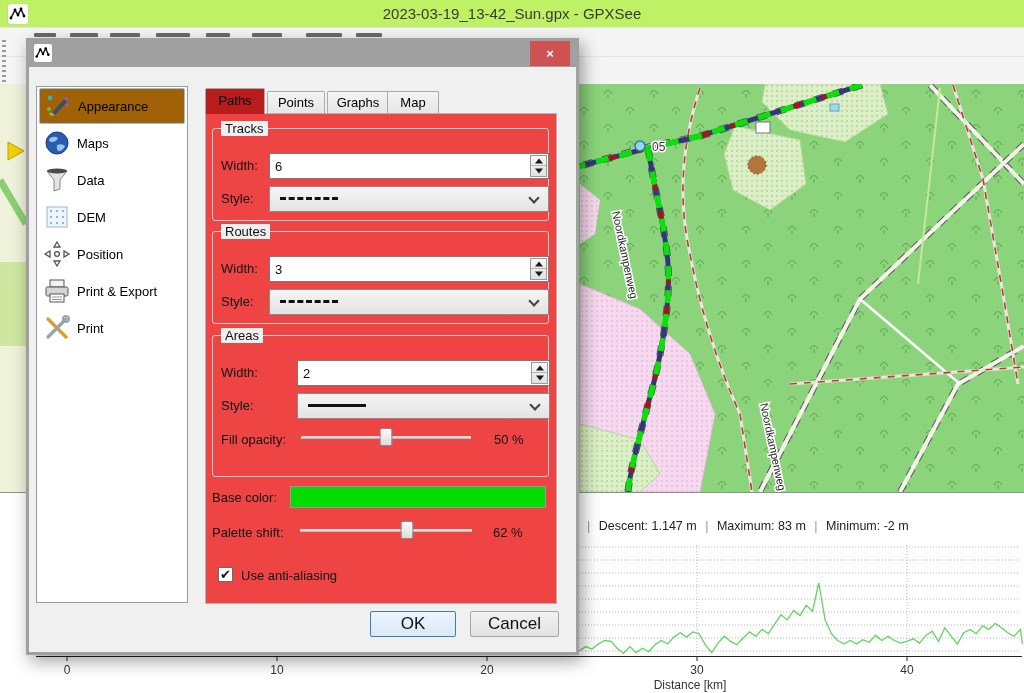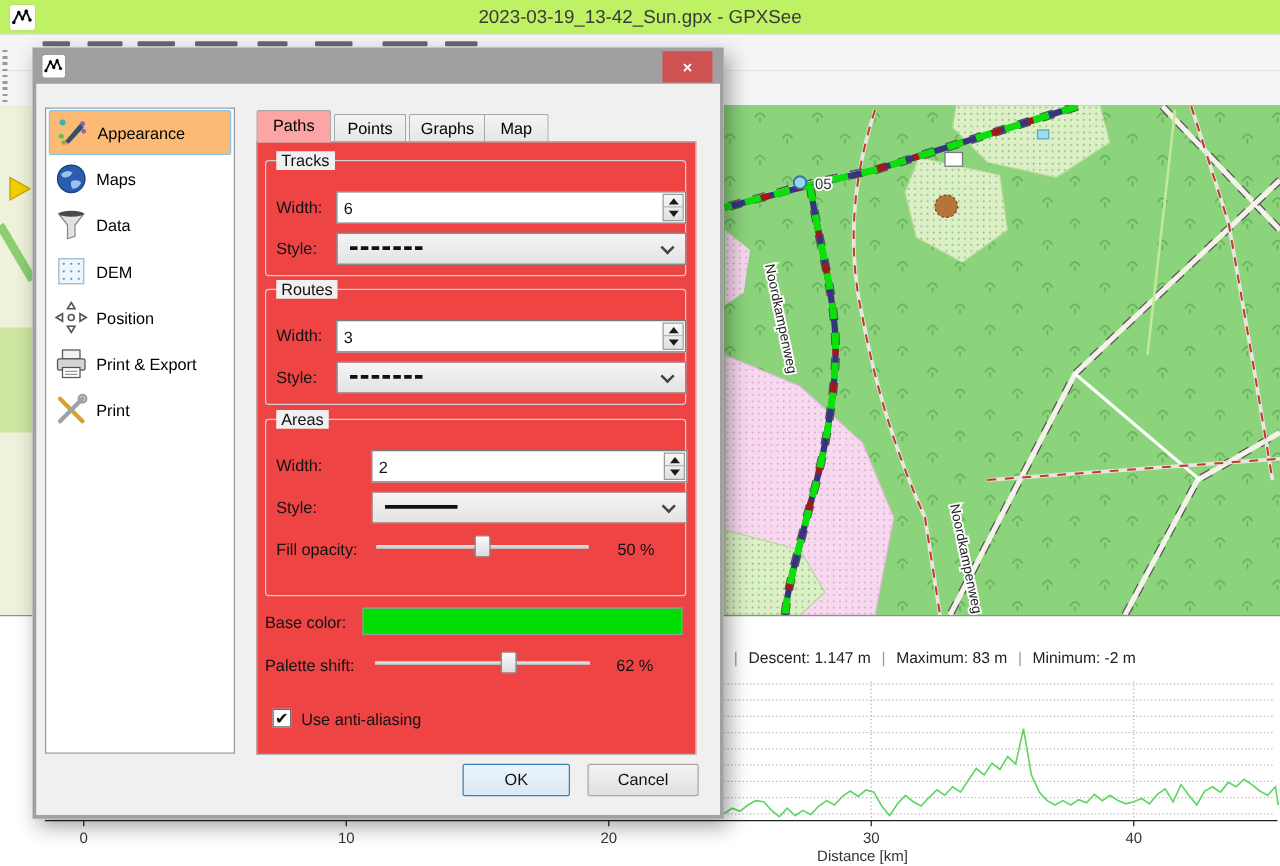--- a/index.html
+++ b/index.html
@@ -38,25 +38,25 @@
   #dialog{left:26px;top:38px;width:553px;height:617px;background:#f0f0f0;
     border:3px solid #a0a0a0;box-shadow:4px 6px 16px rgba(0,0,0,.38);z-index:10;}
   #dlg-titlebar{position:absolute;left:-1px;top:-1px;right:-1px;height:27px;background:#a0a0a0;}
   #dlg-titlebar .t{position:absolute;left:0;right:0;top:4px;text-align:center;font-size:15px;color:#fff;}
   #dlg-close{position:absolute;right:7px;top:1px;width:40px;height:25px;background:#cf5252;
     color:#fff;font-size:13px;font-weight:bold;text-align:center;line-height:25px;cursor:pointer;}
 
   #sidebar{position:absolute;left:7px;top:45px;width:152px;height:517px;background:#fff;border:1px solid #9a9a9a;}
   .side-item{position:relative;height:36px;margin:1px 2px;display:flex;align-items:center;font-size:13px;color:#000;}
   .side-item svg{margin:0 6px 0 4px;flex:0 0 28px;}
-  .side-item.sel{background:#fdba74;border:1px solid #88c3e8;border-radius:2px;}
+  .side-item.sel{background:#a16207;border:1px solid #88c3e8;border-radius:2px;}
 
   .tab{position:absolute;background:linear-gradient(#f4f4f4,#e5e5e5);border:1px solid #a9a9a9;border-bottom:none;
     font-size:13px;text-align:center;border-radius:2px 2px 0 0;line-height:21px;height:23px;top:50px;}
-  .tab.active{top:47px;height:26px;background:#fca5a5;line-height:24px;z-index:3;}
+  .tab.active{top:47px;height:26px;background:#b91c1c;line-height:24px;z-index:3;}
   #pane{position:absolute;left:176px;top:72px;width:352px;height:491px;border:1px solid #b4b4b4;background:#ef4444;}
 
   .group{position:absolute;border:1px solid #d0d0d0;border-radius:3px;}
   .group .legend{position:absolute;top:-8px;left:8px;background:#f0f0f0;padding:0 4px;font-size:13px;color:#111;}
   .flabel{position:absolute;font-size:13px;color:#111;white-space:nowrap;}
 
   .spin{position:absolute;background:#fff;border:1px solid #7a7a7a;}
   .spin input{position:absolute;left:5px;top:1px;right:22px;bottom:1px;border:0;padding:0;margin:0;
     font-family:"Liberation Sans",sans-serif;font-size:13px;color:#111;background:transparent;outline:none;}
   .spin .btns{position:absolute;right:1px;top:1px;bottom:1px;width:17px;border:1px solid #9a9a9a;
@@ -80,21 +80,21 @@
   .slider .handle{position:absolute;top:0;width:13px;height:18px;transform:translateX(-50%);
     background:linear-gradient(#fbfbfb,#dcdcdc);border:1px solid #8a8a8a;border-radius:2px;}
 
   #base-swatch{position:absolute;border:1px solid #9a9a9a;}
 
   .cb-box{position:absolute;width:15px;height:15px;border:1px solid #6a6a6a;background:#fff;
     font-size:13px;line-height:14px;text-align:center;color:#111;}
   .cb-box.checked::after{content:"\2714";}
 
   .btn{position:absolute;height:26px;background:linear-gradient(#f2f2f2,#e1e1e1);border:1px solid #a6a6a6;
-    border-radius:2px;font-size:13px;color:#111;text-align:center;line-height:24px;cursor:pointer;}
+    border-radius:2px;font-size:17px;color:#111;text-align:center;line-height:24px;cursor:pointer;}
   .btn.default{border-color:#3c7fb1;background:linear-gradient(#ecf4fb,#d9e9f7);}
 </style>
 </head>
 <body>
 
 <div class="abs" id="titlebar">
   <svg class="appicon" style="left:8px;top:4px" width="20" height="20" viewBox="0 0 20 20">
     <polyline points="3,14 7,6 10,11 13,5 16,12" fill="none" stroke="#111" stroke-width="1.5"></polyline>
     <circle cx="3" cy="14" r="1.4"></circle>
       <circle cx="7" cy="6" r="1.4"></circle>

